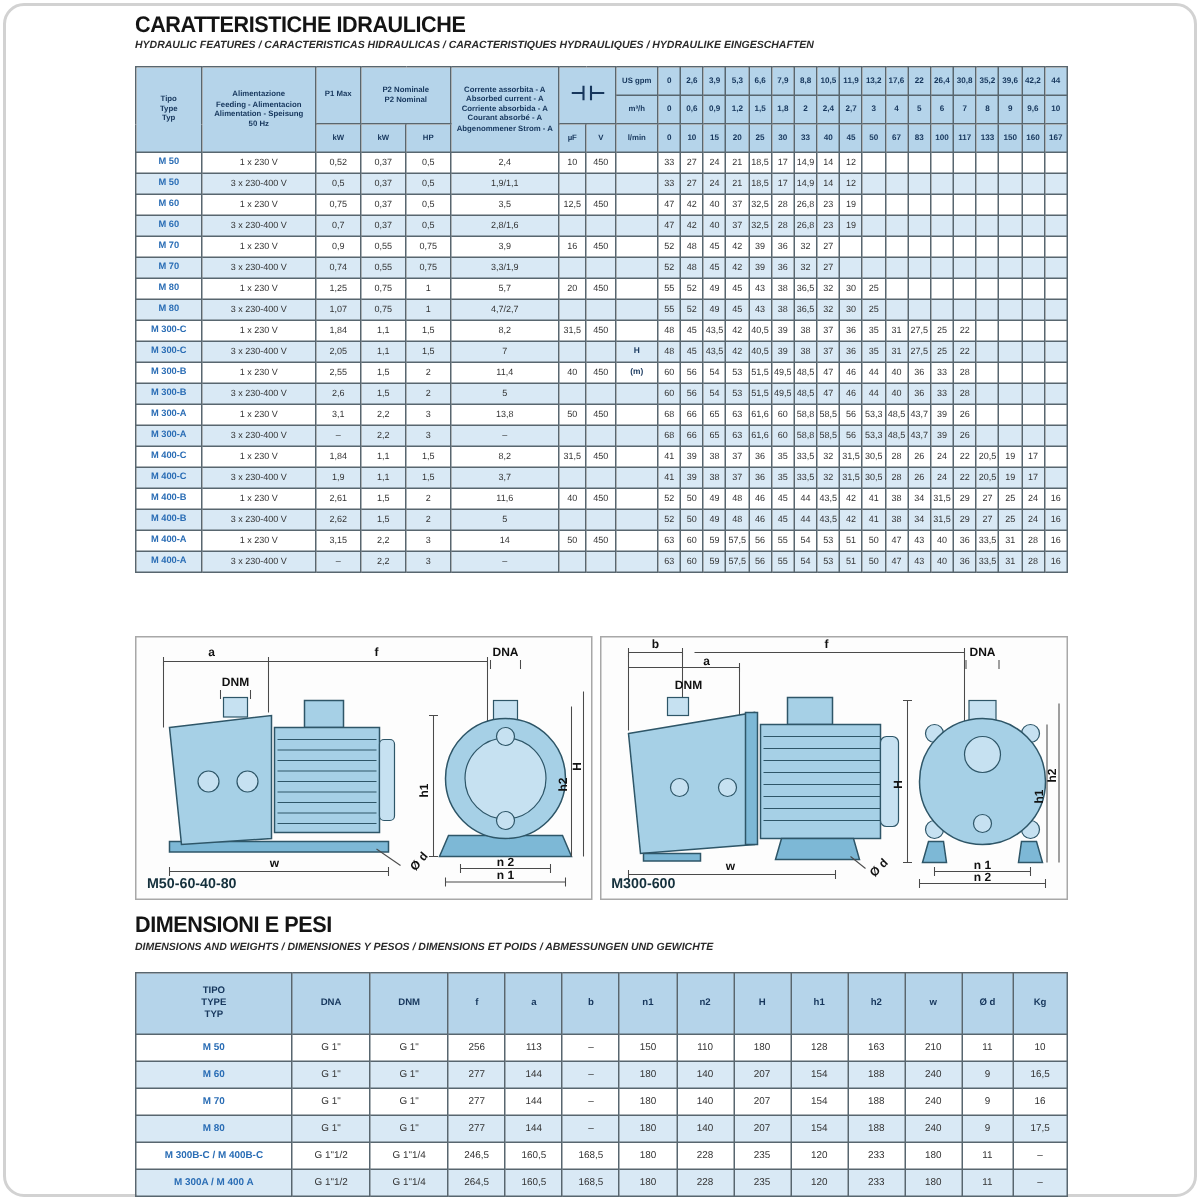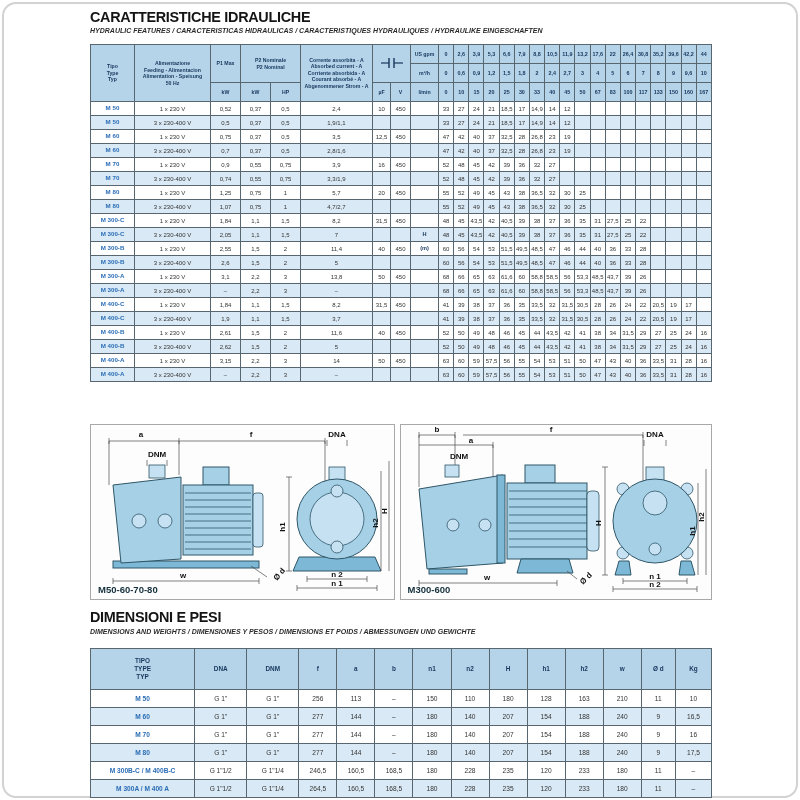--- a/index.html
+++ b/index.html
@@ -810,21 +810,21 @@
             <line x1="216" y1="154" x2="276" y2="154"></line>
               <line x1="216" y1="151" x2="216" y2="157"></line>
               <line x1="276" y1="151" x2="276" y2="157"></line>
             <text x="246" y="152" text-anchor="middle">n 2</text>
             <line x1="206" y1="163" x2="286" y2="163"></line>
               <line x1="206" y1="160" x2="206" y2="166"></line>
               <line x1="286" y1="160" x2="286" y2="166"></line>
             <text x="246" y="161" text-anchor="middle">n 1</text>
           </g>
         </svg>
-        <div class="cap">M50-60-70-80</div>
+        <div class="cap">M50-60-40-80</div>
       </div>
 
       <div class="panel r">
         <svg width="308" height="170" viewBox="0 0 308 170">
           <g class="dim">
             <line class="ext" x1="18" y1="10" x2="18" y2="62"></line>
               <line class="ext" x1="54" y1="10" x2="54" y2="44"></line>
             <line class="ext" x1="92" y1="20" x2="92" y2="52"></line>
               <line class="ext" x1="242" y1="10" x2="242" y2="64"></line>
             <line x1="18" y1="10" x2="54" y2="10"></line>

